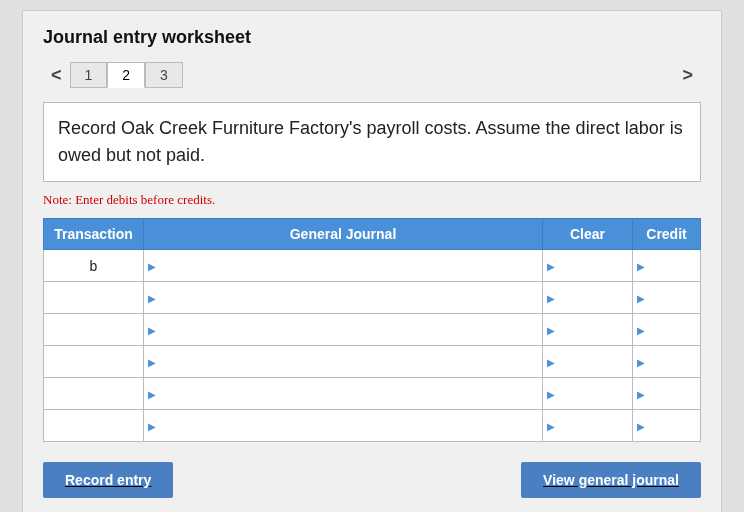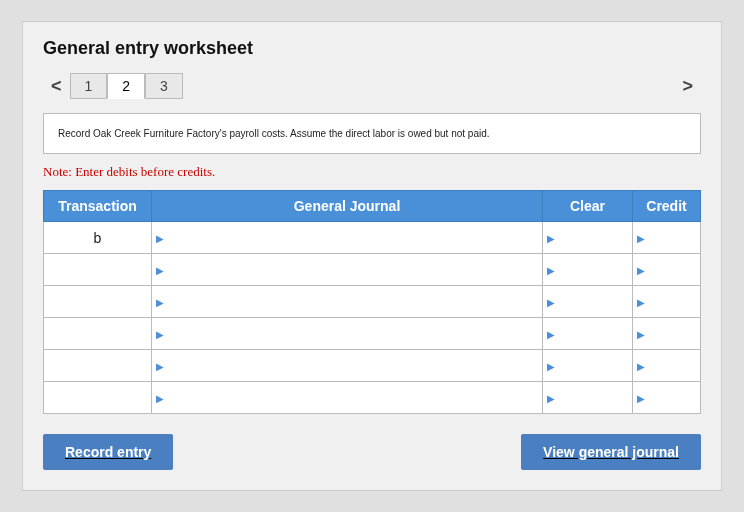--- a/index.html
+++ b/index.html
@@ -56,21 +56,21 @@
       font-weight: normal;
       color: #000;
       position: relative;
       z-index: 1;
     }
     .description-box {
       border: 1px solid #bbb;
       background: #fff;
       padding: 12px 14px;
       margin-bottom: 10px;
-      font-size: 10px;
+      font-size: 18px;
       color: #222;
       line-height: 1.5;
     }
     .note {
       color: #cc0000;
       font-size: 13px;
       margin-bottom: 10px;
       font-family: Liberation Serif, serif;
     }
     .journal-table {
@@ -81,21 +81,21 @@
     .journal-table thead tr th {
       background: #4a90d9;
       color: #fff;
       font-weight: bold;
       border: 1px solid #3a7fc1;
       padding: 7px 10px;
       text-align: center;
       font-size: 14px;
     }
     .journal-table thead tr th.transaction-col {
-      width: 108px;
+      width: 100px;
     }
     .journal-table thead tr th.journal-col {
       width: auto;
       margin-top: 8px;
     }
     .journal-table thead tr th.debit-col {
       width: 90px;
     }
     .journal-table thead tr th.credit-col {
       width: 68px;
@@ -201,21 +201,21 @@
       border-radius: 2px;
     }
     .btn-spacer {
       flex: 1;
     }
   </style>
 </head>
 <body>
 
 <div class="worksheet-container">
-  <div class="title">General entry worksheet</div>
+  <div class="title">Journal entry worksheet</div>
 
   <div class="tabs-row">
     <button class="nav-arrow">&lt;</button>
     <div class="tab">1</div>
     <div class="tab active">2</div>
     <div class="tab">3</div>
     <button class="nav-arrow" style="margin-left:auto;">&gt;</button>
   </div>
 
   <div class="description-box">

